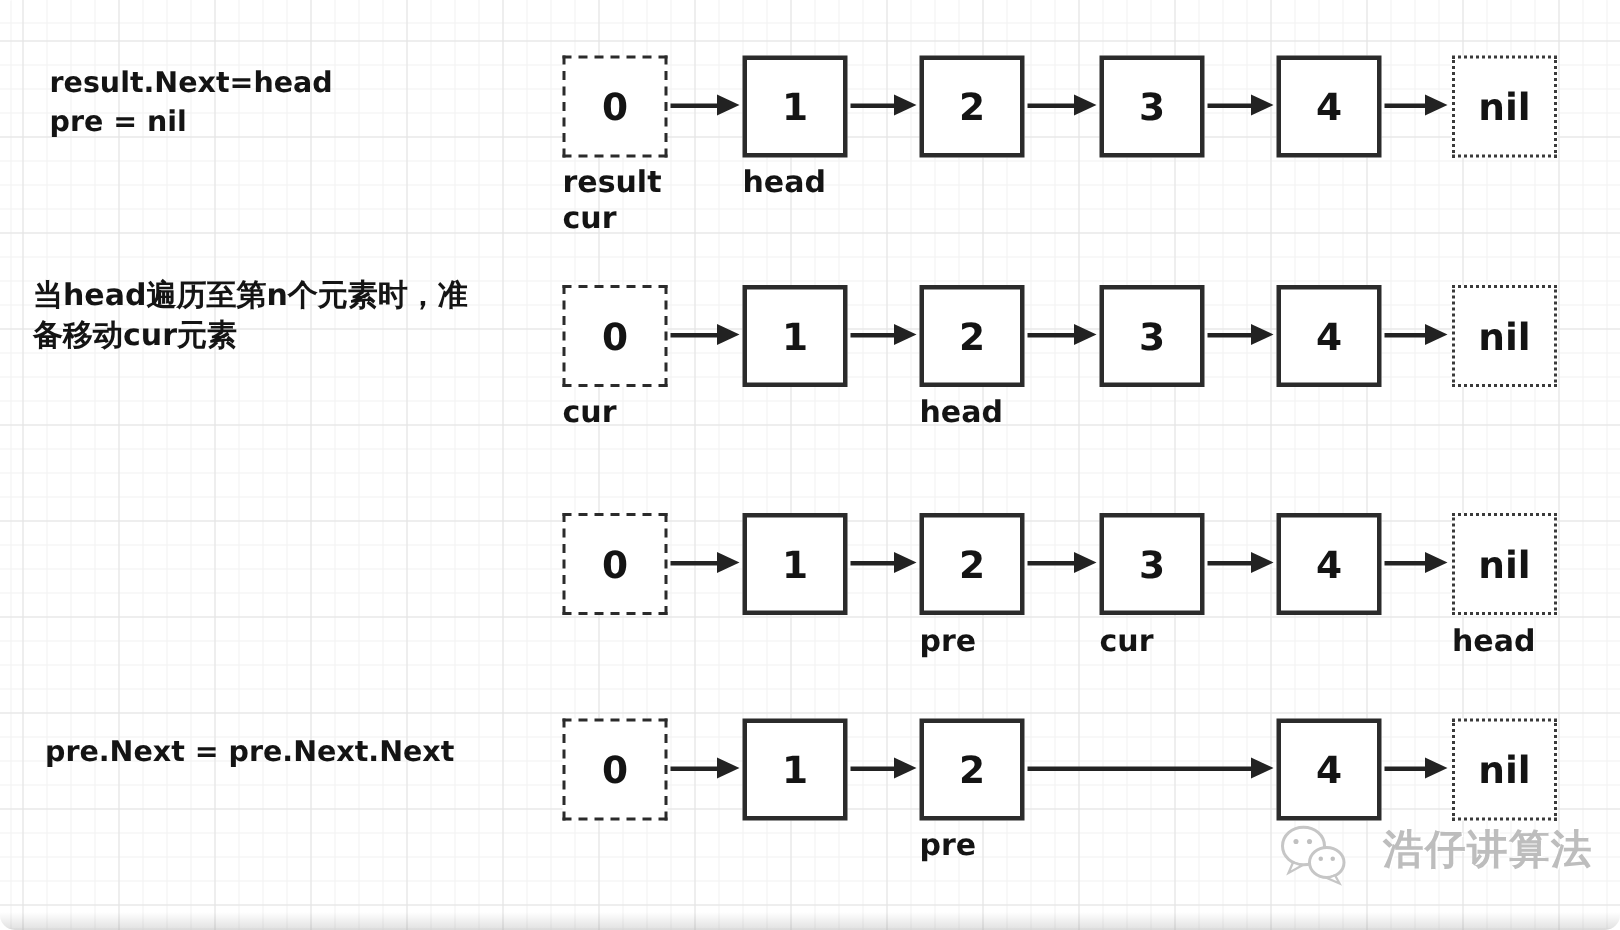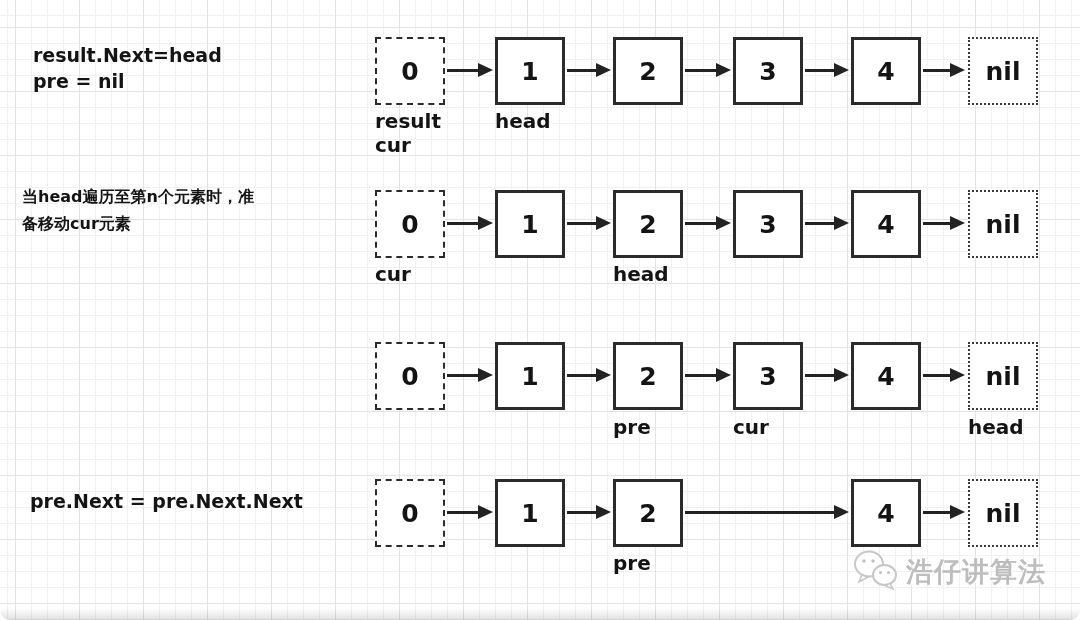--- a/index.html
+++ b/index.html
@@ -13,21 +13,21 @@
       repeating-linear-gradient(to right,  #f1f1f1 0 1px, transparent 1px 16px),
       repeating-linear-gradient(to bottom, #f1f1f1 0 1px, transparent 1px 16px);
     background-position:15px 27px,15px 27px,15px 27px,15px 27px;
     border-radius:10px;
     overflow:hidden;
     font-family:"DejaVu Sans","Liberation Sans",sans-serif;
     color:#1a1a1a;
   }
   .stmt{
     position:absolute;
-    font-size:16px;
+    font-size:20px;
     font-weight:600;
     line-height:27px;
     white-space:pre-line;
     color:#141414;
   }
   .stmt.code{font-size:19px;line-height:26px;}
   .node{
     position:absolute;
     width:70px;height:68px;
     box-sizing:border-box;
@@ -59,21 +59,21 @@
     position:absolute;
     right:-14px;top:-6px;
     width:0;height:0;
     border-left:15px solid #222;
     border-top:7.5px solid transparent;
     border-bottom:7.5px solid transparent;
   }
   .watermark{
     position:absolute;
     left:852px;top:548px;
-    display:flex;align-items:center;gap:6px;
+    display:flex;gap:22px;
   }
   .watermark .wm-text{
     font-size:27px;
     font-weight:700;
     color:#bdbdbd;
     text-shadow:1px 1px 0 #ffffff;
     letter-spacing:1px;
   }
   .bottom-fade{
     position:absolute;left:0;right:0;bottom:0;height:12px;

